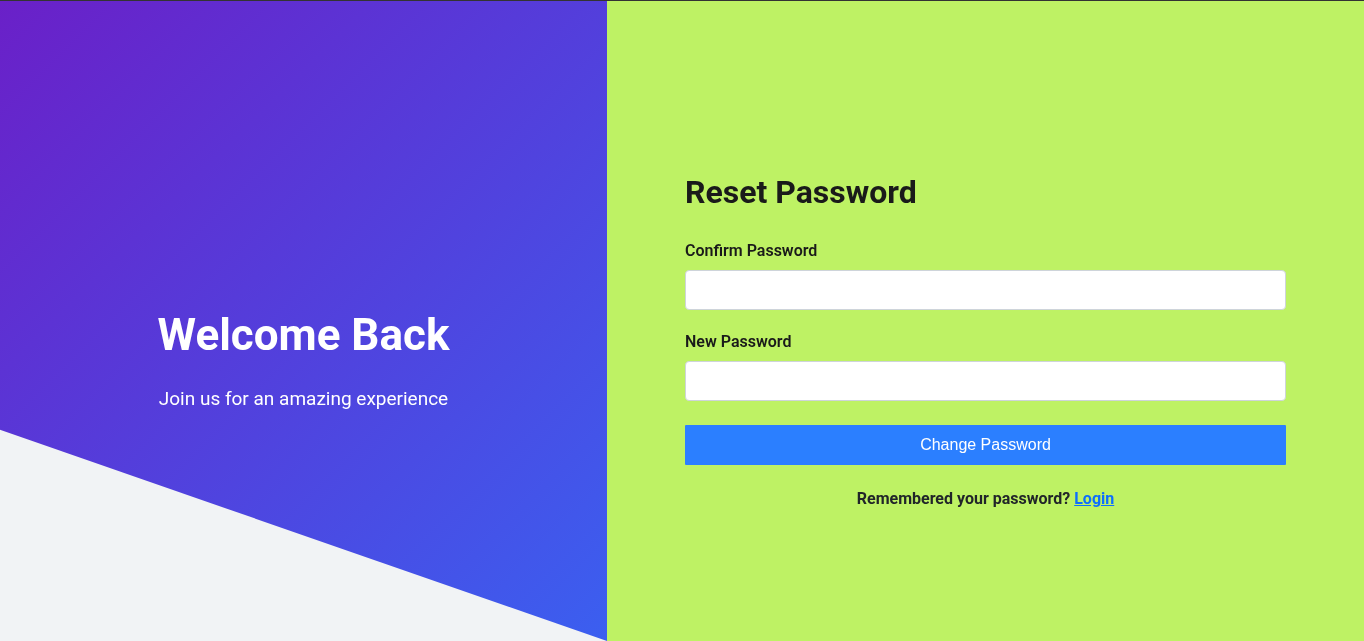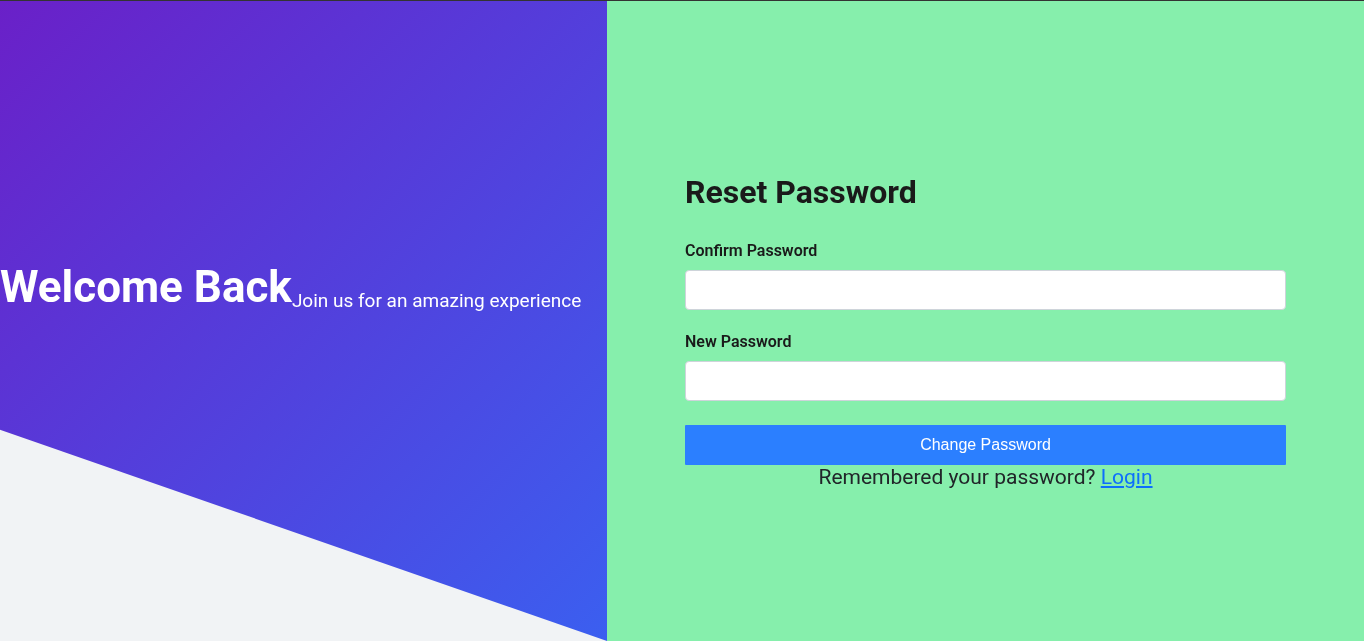--- a/index.html
+++ b/index.html
@@ -34,39 +34,40 @@
       width: 100%;
       height: 100%;
       background: linear-gradient(135deg, #6a20c8 0%, #3b5ff0 100%);
       clip-path: polygon(0 0, 100% 0, 100% 100%, 0 67%);
       z-index: 0;
     }
     .left-content {
       position: relative;
       z-index: 1;
       display: flex;
-      flex-direction: row;
+      flex-direction: column;
       align-items: center;
       justify-content: flex-start;
       width: 100%;
       padding-top: 260px;
       color: #fff;
+      margin-top: 48px;
     }
     .welcome-title {
       font-size: 44px;
       font-weight: 700;
       margin-bottom: 26px;
     }
     .welcome-subtitle {
       font-size: 19px;
       font-weight: 400;
     }
     .right-panel {
       flex: 1;
-      background: #86efac;
+      background: #bef264;
       display: flex;
       flex-direction: column;
       padding: 172px 78px 0 78px;
     }
     .form-title {
       font-size: 32px;
       font-weight: 700;
       color: #1a1a1a;
       margin-bottom: 30px;
     }
@@ -107,22 +108,24 @@
       border: none;
       border-radius: 1px;
       color: #fff;
       font-size: 16px;
       font-weight: 400;
       cursor: pointer;
       margin-top: 2px;
     }
     .footer-text {
       text-align: center;
-      font-size: 21px;
+      margin-top: 24px;
+      font-size: 16px;
       color: #212529;
+      font-weight: bold;
     }
     .footer-link {
       color: #0d6efd;
       text-decoration: underline;
       cursor: pointer;
     }
   </style>
 </head>
 <body>
 

